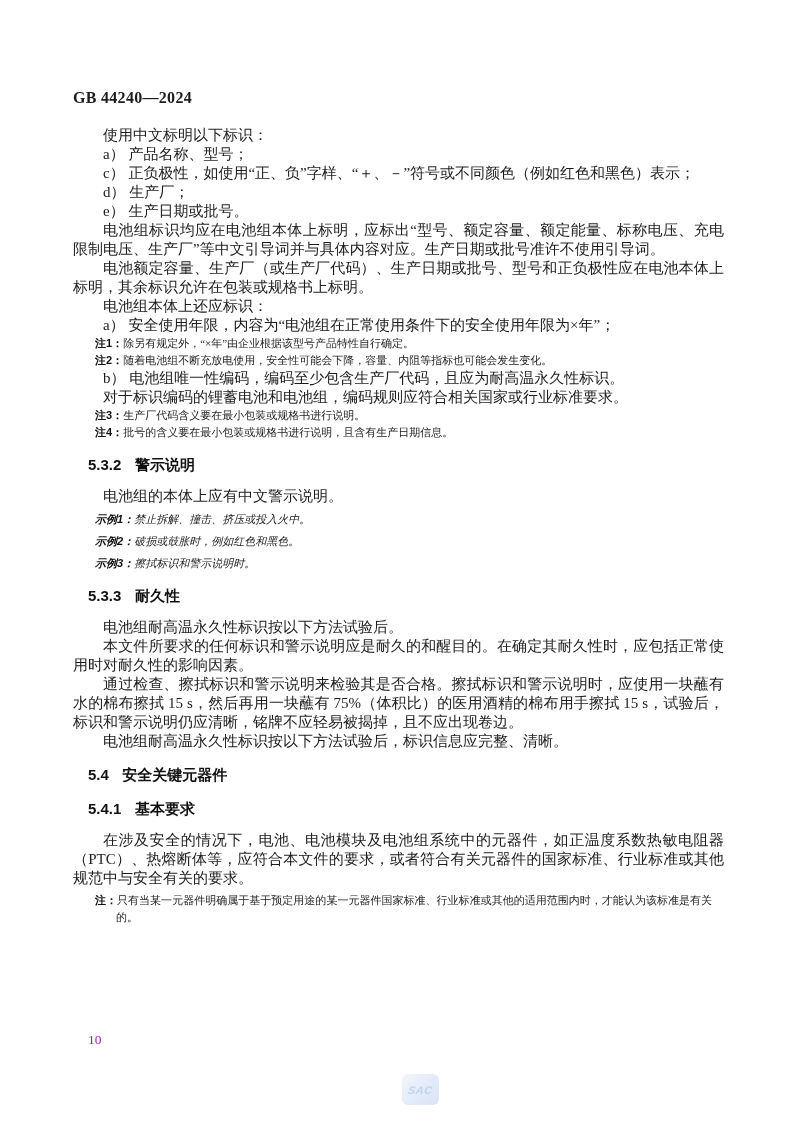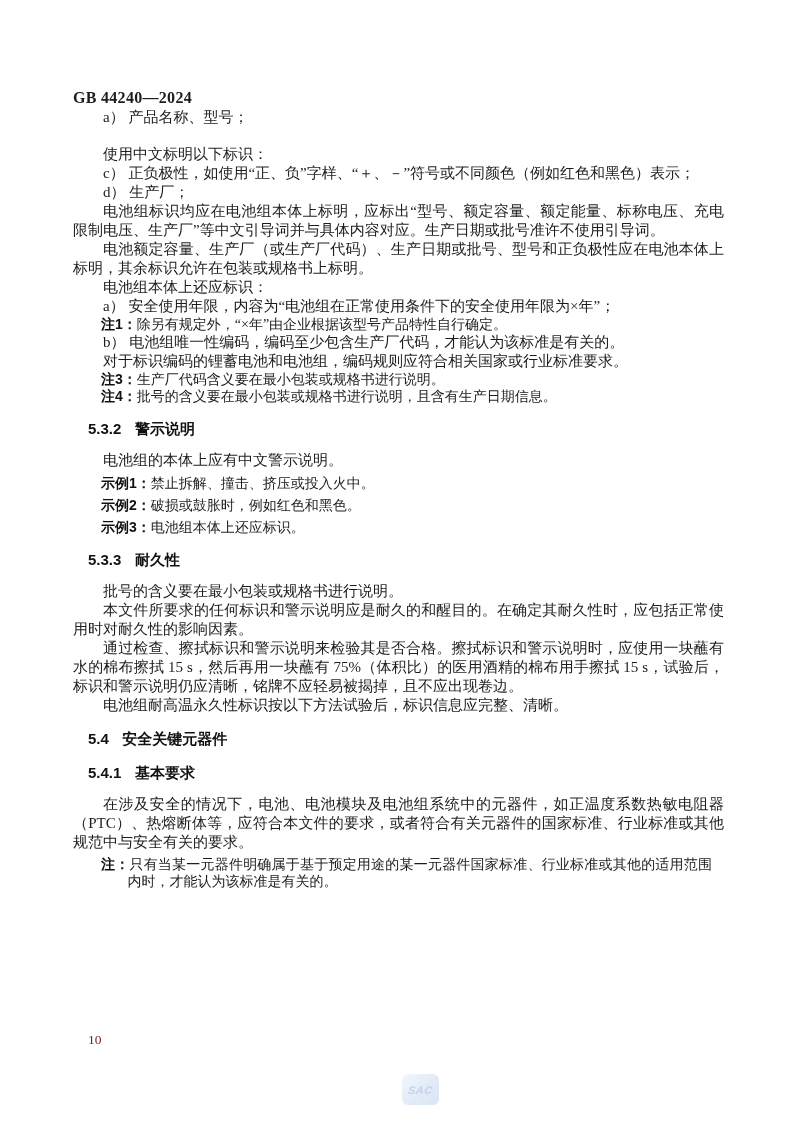--- a/index.html
+++ b/index.html
@@ -38,41 +38,41 @@
   h3.sec {
     font-family: "Liberation Sans", sans-serif;
     font-size: 15px;
     line-height: 20px;
     font-weight: bold;
     color: #111111;
     margin: 14px 0 12px 15px;
   }
   h3.sec .num { margin-right: 0.9em; }
   .note, .example {
-    font-size: 14px;
+    font-size: 11px;
     line-height: 17px;
     text-align: justify;
     margin: 0 12px 0 2em;
     padding-left: 1.9em;
     text-indent: -1.9em;
   }
-  .example { margin-top: 5px; }
+  .example { margin-top: 5px; font-style: italic; }
   .note-after-para { margin-top: 4px; }
   .nlabel {
     font-family: "Liberation Sans", sans-serif;
     font-weight: bold;
     color: #111111;
   }
   .page-number {
     position: absolute;
     left: 88px;
     top: 1032px;
     font-size: 13.5px;
     font-family: "Liberation Serif", serif;
-    color: #7f1d1d;
+    color: #a21caf;
   }
   .watermark {
     position: absolute;
     left: 402px;
     top: 1074px;
     width: 37px;
     height: 31px;
     border-radius: 6px;
     background: linear-gradient(135deg, #f2f6fc 0%, #e3ebf8 55%, #d9e4f5 100%);
     display: flex;
@@ -90,42 +90,44 @@
   }
 </style>
 </head>
 <body>
 
 <div class="page">
   <div class="content">
 
     <p class="doc-header">GB 44240—2024</p>
 
+    <p class="body-block indent first-after-header">使用中文标明以下标识：</p>
     <p class="body-block indent">a） 产品名称、型号；</p>
-    <p class="body-block indent first-after-header">使用中文标明以下标识：</p>
     <p class="body-block indent">c） 正负极性，如使用“正、负”字样、“＋、－”符号或不同颜色（例如红色和黑色）表示；</p>
     <p class="body-block indent">d） 生产厂；</p>
+    <p class="body-block indent">e） 生产日期或批号。</p>
     <p class="body-block indent">电池组标识均应在电池组本体上标明，应标出“型号、额定容量、额定能量、标称电压、充电限制电压、生产厂”等中文引导词并与具体内容对应。生产日期或批号准许不使用引导词。</p>
     <p class="body-block indent">电池额定容量、生产厂（或生产厂代码）、生产日期或批号、型号和正负极性应在电池本体上标明，其余标识允许在包装或规格书上标明。</p>
     <p class="body-block indent">电池组本体上还应标识：</p>
     <p class="body-block indent">a） 安全使用年限，内容为“电池组在正常使用条件下的安全使用年限为×年”；</p>
     <p class="note"><span class="nlabel">注1：</span><span>除另有规定外，“×年”由企业根据该型号产品特性自行确定。</span></p>
-    <p class="body-block indent">b） 电池组唯一性编码，编码至少包含生产厂代码，才能认为该标准是有关的。</p>
+    <p class="note"><span class="nlabel">注2：</span><span>随着电池组不断充放电使用，安全性可能会下降，容量、内阻等指标也可能会发生变化。</span></p>
+    <p class="body-block indent">b） 电池组唯一性编码，编码至少包含生产厂代码，且应为耐高温永久性标识。</p>
     <p class="body-block indent">对于标识编码的锂蓄电池和电池组，编码规则应符合相关国家或行业标准要求。</p>
     <p class="note"><span class="nlabel">注3：</span><span>生产厂代码含义要在最小包装或规格书进行说明。</span></p>
     <p class="note"><span class="nlabel">注4：</span><span>批号的含义要在最小包装或规格书进行说明，且含有生产日期信息。</span></p>
 
     <h3 class="sec"><span class="num">5.3.2</span><span>警示说明</span></h3>
     <p class="body-block indent">电池组的本体上应有中文警示说明。</p>
     <p class="example"><span class="nlabel">示例1：</span><span>禁止拆解、撞击、挤压或投入火中。</span></p>
     <p class="example"><span class="nlabel">示例2：</span><span>破损或鼓胀时，例如红色和黑色。</span></p>
-    <p class="example"><span class="nlabel">示例3：</span><span>电池组本体上还应标识。</span></p>
+    <p class="example"><span class="nlabel">示例3：</span><span>擦拭标识和警示说明时。</span></p>
 
     <h3 class="sec"><span class="num">5.3.3</span><span>耐久性</span></h3>
-    <p class="body-block indent">批号的含义要在最小包装或规格书进行说明。</p>
+    <p class="body-block indent">电池组耐高温永久性标识按以下方法试验后。</p>
     <p class="body-block indent">本文件所要求的任何标识和警示说明应是耐久的和醒目的。在确定其耐久性时，应包括正常使用时对耐久性的影响因素。</p>
     <p class="body-block indent">通过检查、擦拭标识和警示说明来检验其是否合格。擦拭标识和警示说明时，应使用一块蘸有水的棉布擦拭 15 s，然后再用一块蘸有 75%（体积比）的医用酒精的棉布用手擦拭 15 s，试验后，标识和警示说明仍应清晰，铭牌不应轻易被揭掉，且不应出现卷边。</p>
     <p class="body-block indent">电池组耐高温永久性标识按以下方法试验后，标识信息应完整、清晰。</p>
 
     <h3 class="sec"><span class="num">5.4</span><span>安全关键元器件</span></h3>
     <h3 class="sec"><span class="num">5.4.1</span><span>基本要求</span></h3>
     <p class="body-block indent">在涉及安全的情况下，电池、电池模块及电池组系统中的元器件，如正温度系数热敏电阻器（PTC）、热熔断体等，应符合本文件的要求，或者符合有关元器件的国家标准、行业标准或其他规范中与安全有关的要求。</p>
     <p class="note note-after-para"><span class="nlabel">注：</span><span>只有当某一元器件明确属于基于预定用途的某一元器件国家标准、行业标准或其他的适用范围内时，才能认为该标准是有关的。</span></p>
 
   </div>

